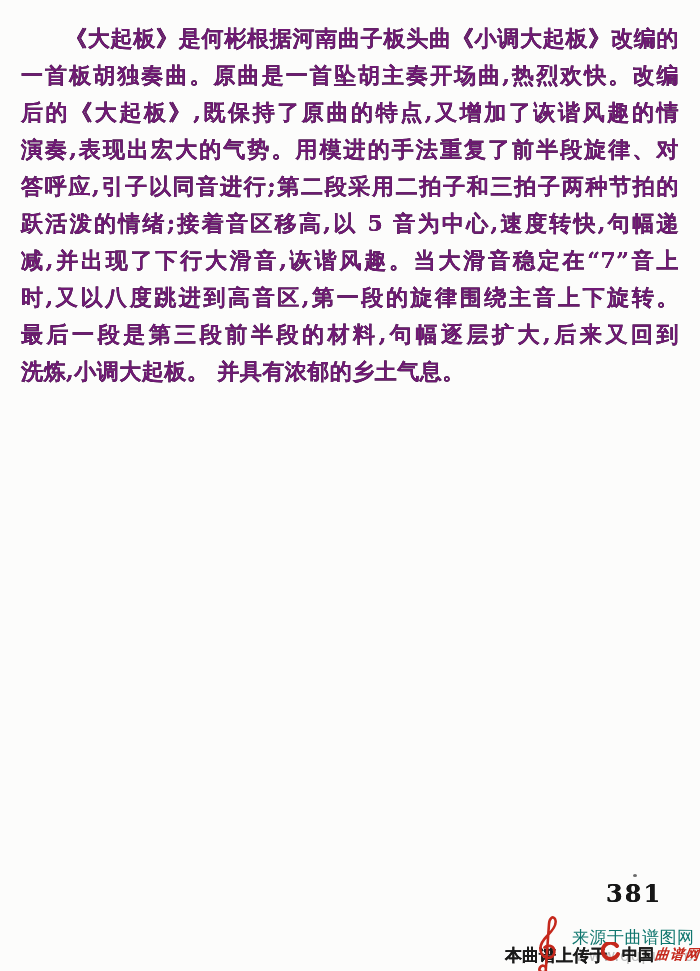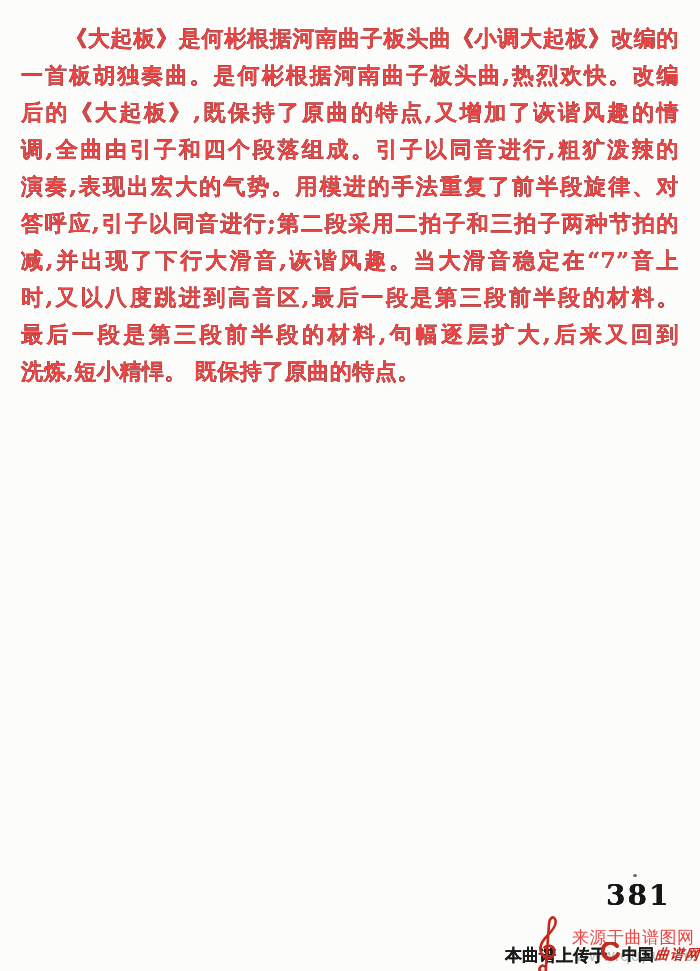--- a/index.html
+++ b/index.html
@@ -15,21 +15,21 @@
   .page {
     position: absolute;
     inset: 0;
   }
   
   .article {
     position: absolute;
     left: 21px;
     top: 20px;
     width: 658px;
-    color: #ef4444;
+    color: #701a75;
     font-weight: 700;
     font-size: 22px;
     font-family: "DejaVu Serif", "Liberation Serif", serif;
   }
   .line {
     height: 37px;
     line-height: 37px;
     white-space: nowrap;
     text-align: justify;
     text-align-last: justify;
@@ -40,21 +40,21 @@
   .line:first-child { text-indent: 2em; }
   .line:last-child  { text-align-last: left; }
 
   
   .page-number {
     position: absolute;
     left: 606px;
     top: 879px;
     font-family: "DejaVu Serif", "Liberation Serif", serif;
     font-weight: 700;
-    font-size: 28px;
+    font-size: 24px;
     letter-spacing: 2px;
     color: #171717;
     text-shadow: 0 0 0.5px #000;
   }
   
   .speck {
     position: absolute;
     left: 633px;
     top: 874px;
     width: 4px;
@@ -139,35 +139,35 @@
     z-index: 2;
   }
 </style>
 </head>
 <body>
 
 <div class="page">
 
   <div class="article">
       <div class="line">《大起板》是何彬根据河南曲子板头曲《小调大起板》改编的</div>
-      <div class="line">一首板胡独奏曲。是何彬根据河南曲子板头曲,热烈欢快。改编</div>
+      <div class="line">一首板胡独奏曲。原曲是一首坠胡主奏开场曲,热烈欢快。改编</div>
       <div class="line">后的《大起板》,既保持了原曲的特点,又增加了诙谐风趣的情</div>
-      <div class="line">调,全曲由引子和四个段落组成。引子以同音进行,粗犷泼辣的</div>
       <div class="line">演奏,表现出宏大的气势。用模进的手法重复了前半段旋律、对</div>
       <div class="line">答呼应,引子以同音进行;第二段采用二拍子和三拍子两种节拍的</div>
+      <div class="line">跃活泼的情绪;接着音区移高,以 5 音为中心,速度转快,句幅递</div>
       <div class="line">减,并出现了下行大滑音,诙谐风趣。当大滑音稳定在“7”音上</div>
-      <div class="line">时,又以八度跳进到高音区,最后一段是第三段前半段的材料。</div>
+      <div class="line">时,又以八度跳进到高音区,第一段的旋律围绕主音上下旋转。</div>
       <div class="line">最后一段是第三段前半段的材料,句幅逐层扩大,后来又回到</div>
-      <div class="line">洗炼,短小精悍。 既保持了原曲的特点。</div>
+      <div class="line">洗炼,小调大起板。 并具有浓郁的乡土气息。</div>
     </div>
 
   <div class="page-number">381</div>
   <div class="speck"></div>
 
-  <div class="source-watermark" style="color: #ef4444;">来源于曲谱图网</div>
+  <div class="source-watermark" style="color: #0f766e;">来源于曲谱图网</div>
 
   <div class="url-watermark-left" style="color: rgb(189, 189, 189);">www.qupu</div>
 
   <div class="url-watermark-right" style="color: rgb(189, 189, 189);">om</div>
 
   <div class="upload-note">本曲谱上传于</div>
 
   <svg class="treble-clef" viewBox="0 0 30 64" fill="none">
     <path d="M13 58 C9 61 5 58 7 54.5 C9 51 13.5 53 12.8 56.5
              M12.8 56.5 L16 11 C16.3 5 20 2.5 22 6 C24 10 20.5 16.5 14.5 22.5

